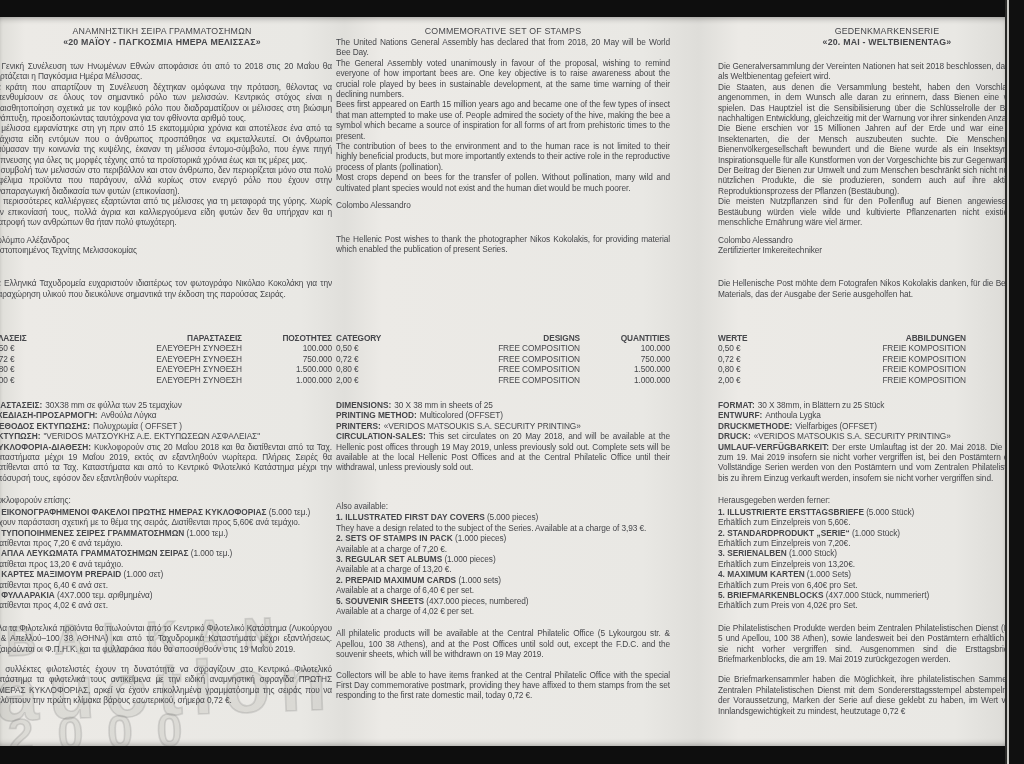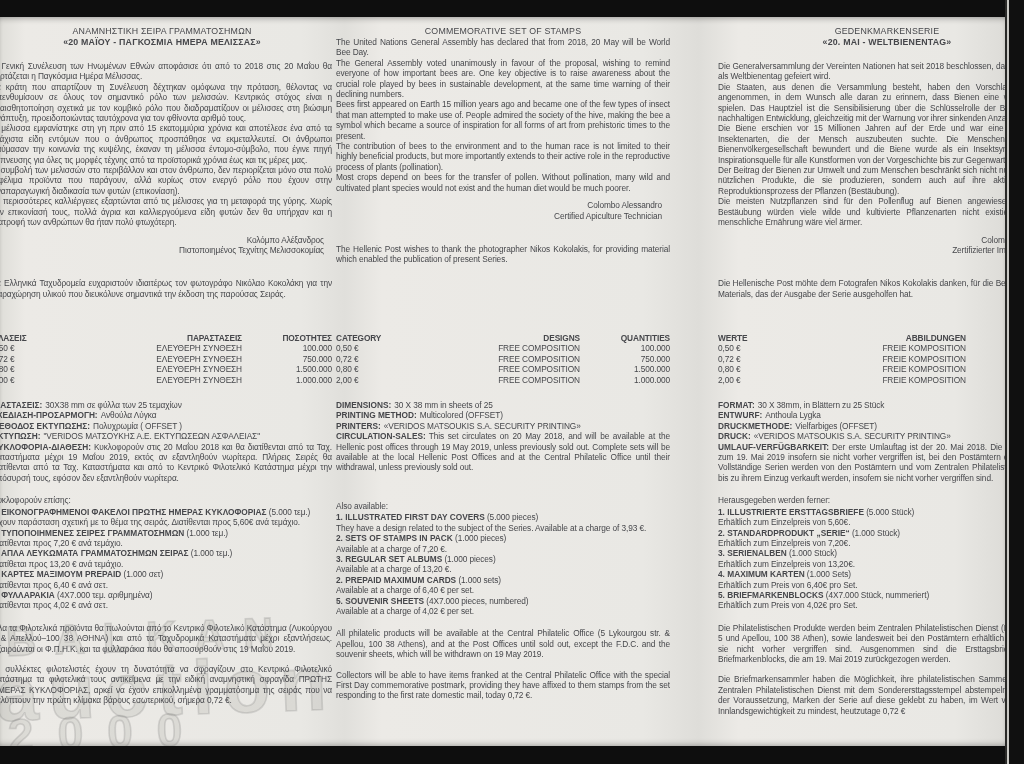--- a/index.html
+++ b/index.html
@@ -18,21 +18,21 @@
   .col{position:absolute;font-size:8.3px;line-height:10.4px;letter-spacing:-.1px;
        text-align:justify;}
   .greek{left:-8px;width:340px;}
   .english{left:336px;width:334px;}
   .german{left:718px;width:338px;}
   .top{top:9px;}
   .bottom{top:316px;}
   .t1{font-weight:normal;text-align:center;font-size:8.8px;line-height:11px;letter-spacing:.2px;}
   .t2{font-weight:bold;text-align:center;font-size:8.8px;line-height:11px;letter-spacing:.2px;margin-bottom:13px;}
   .para{margin:0;}
-  .sig{text-align:right;padding-right:8px;}
+  .sig{text-align:left;padding-right:8px;}
   .sig.first{margin-top:7px;}
   .german .sig{padding-right:0;}
   .thanks{margin-top:23px;}
   .tbl{display:grid;grid-template-columns:72px 1fr 90px;}
   .tbl .h{font-weight:bold;}
   .tbl .mid{text-align:right;}
   .tbl .rgt{text-align:right;}
   .specs{margin-top:15px;}
   .spec{margin:0;}
   .spec b{letter-spacing:0;}
@@ -132,21 +132,20 @@
     </section>
 
     <section class="col english top">
       <div class="t1">COMMEMORATIVE SET OF STAMPS</div>
       <p class="para">The United Nations General Assembly has declared that from 2018, 20 May will be World Bee Day.</p>
       <p class="para">The General Assembly voted unanimously in favour of the proposal, wishing to remind everyone of how important bees are. One key objective is to raise awareness about the crucial role played by bees in sustainable development, at the same time warning of their declining numbers.</p>
       <p class="para">Bees first appeared on Earth 15 million years ago and became one of the few types of insect that man attempted to make use of. People admired the society of the hive, making the bee a symbol which became a source of inspiration for all forms of art from prehistoric times to the present.</p>
       <p class="para">The contribution of bees to the environment and to the human race is not limited to their highly beneficial products, but more importantly extends to their active role in the reproductive process of plants (pollination).</p>
       <p class="para">Most crops depend on bees for the transfer of pollen. Without pollination, many wild and cultivated plant species would not exist and the human diet would be much poorer.</p>
       <div class="sig first">Colombo Alessandro</div>
-      <div class="sig">Certified Apiculture Technician</div>
       <p class="para thanks">The Hellenic Post wishes to thank the photographer Nikos Kokolakis, for providing material which enabled the publication of present Series.</p>
     </section>
 
     <section class="col english bottom">
       <div class="tbl">
         <div class="h">CATEGORY</div>
         <div class="h mid">DESIGNS</div>
         <div class="h rgt">QUANTITIES</div>
         <div>0,50 €</div>
         <div class="mid">FREE COMPOSITION</div>

